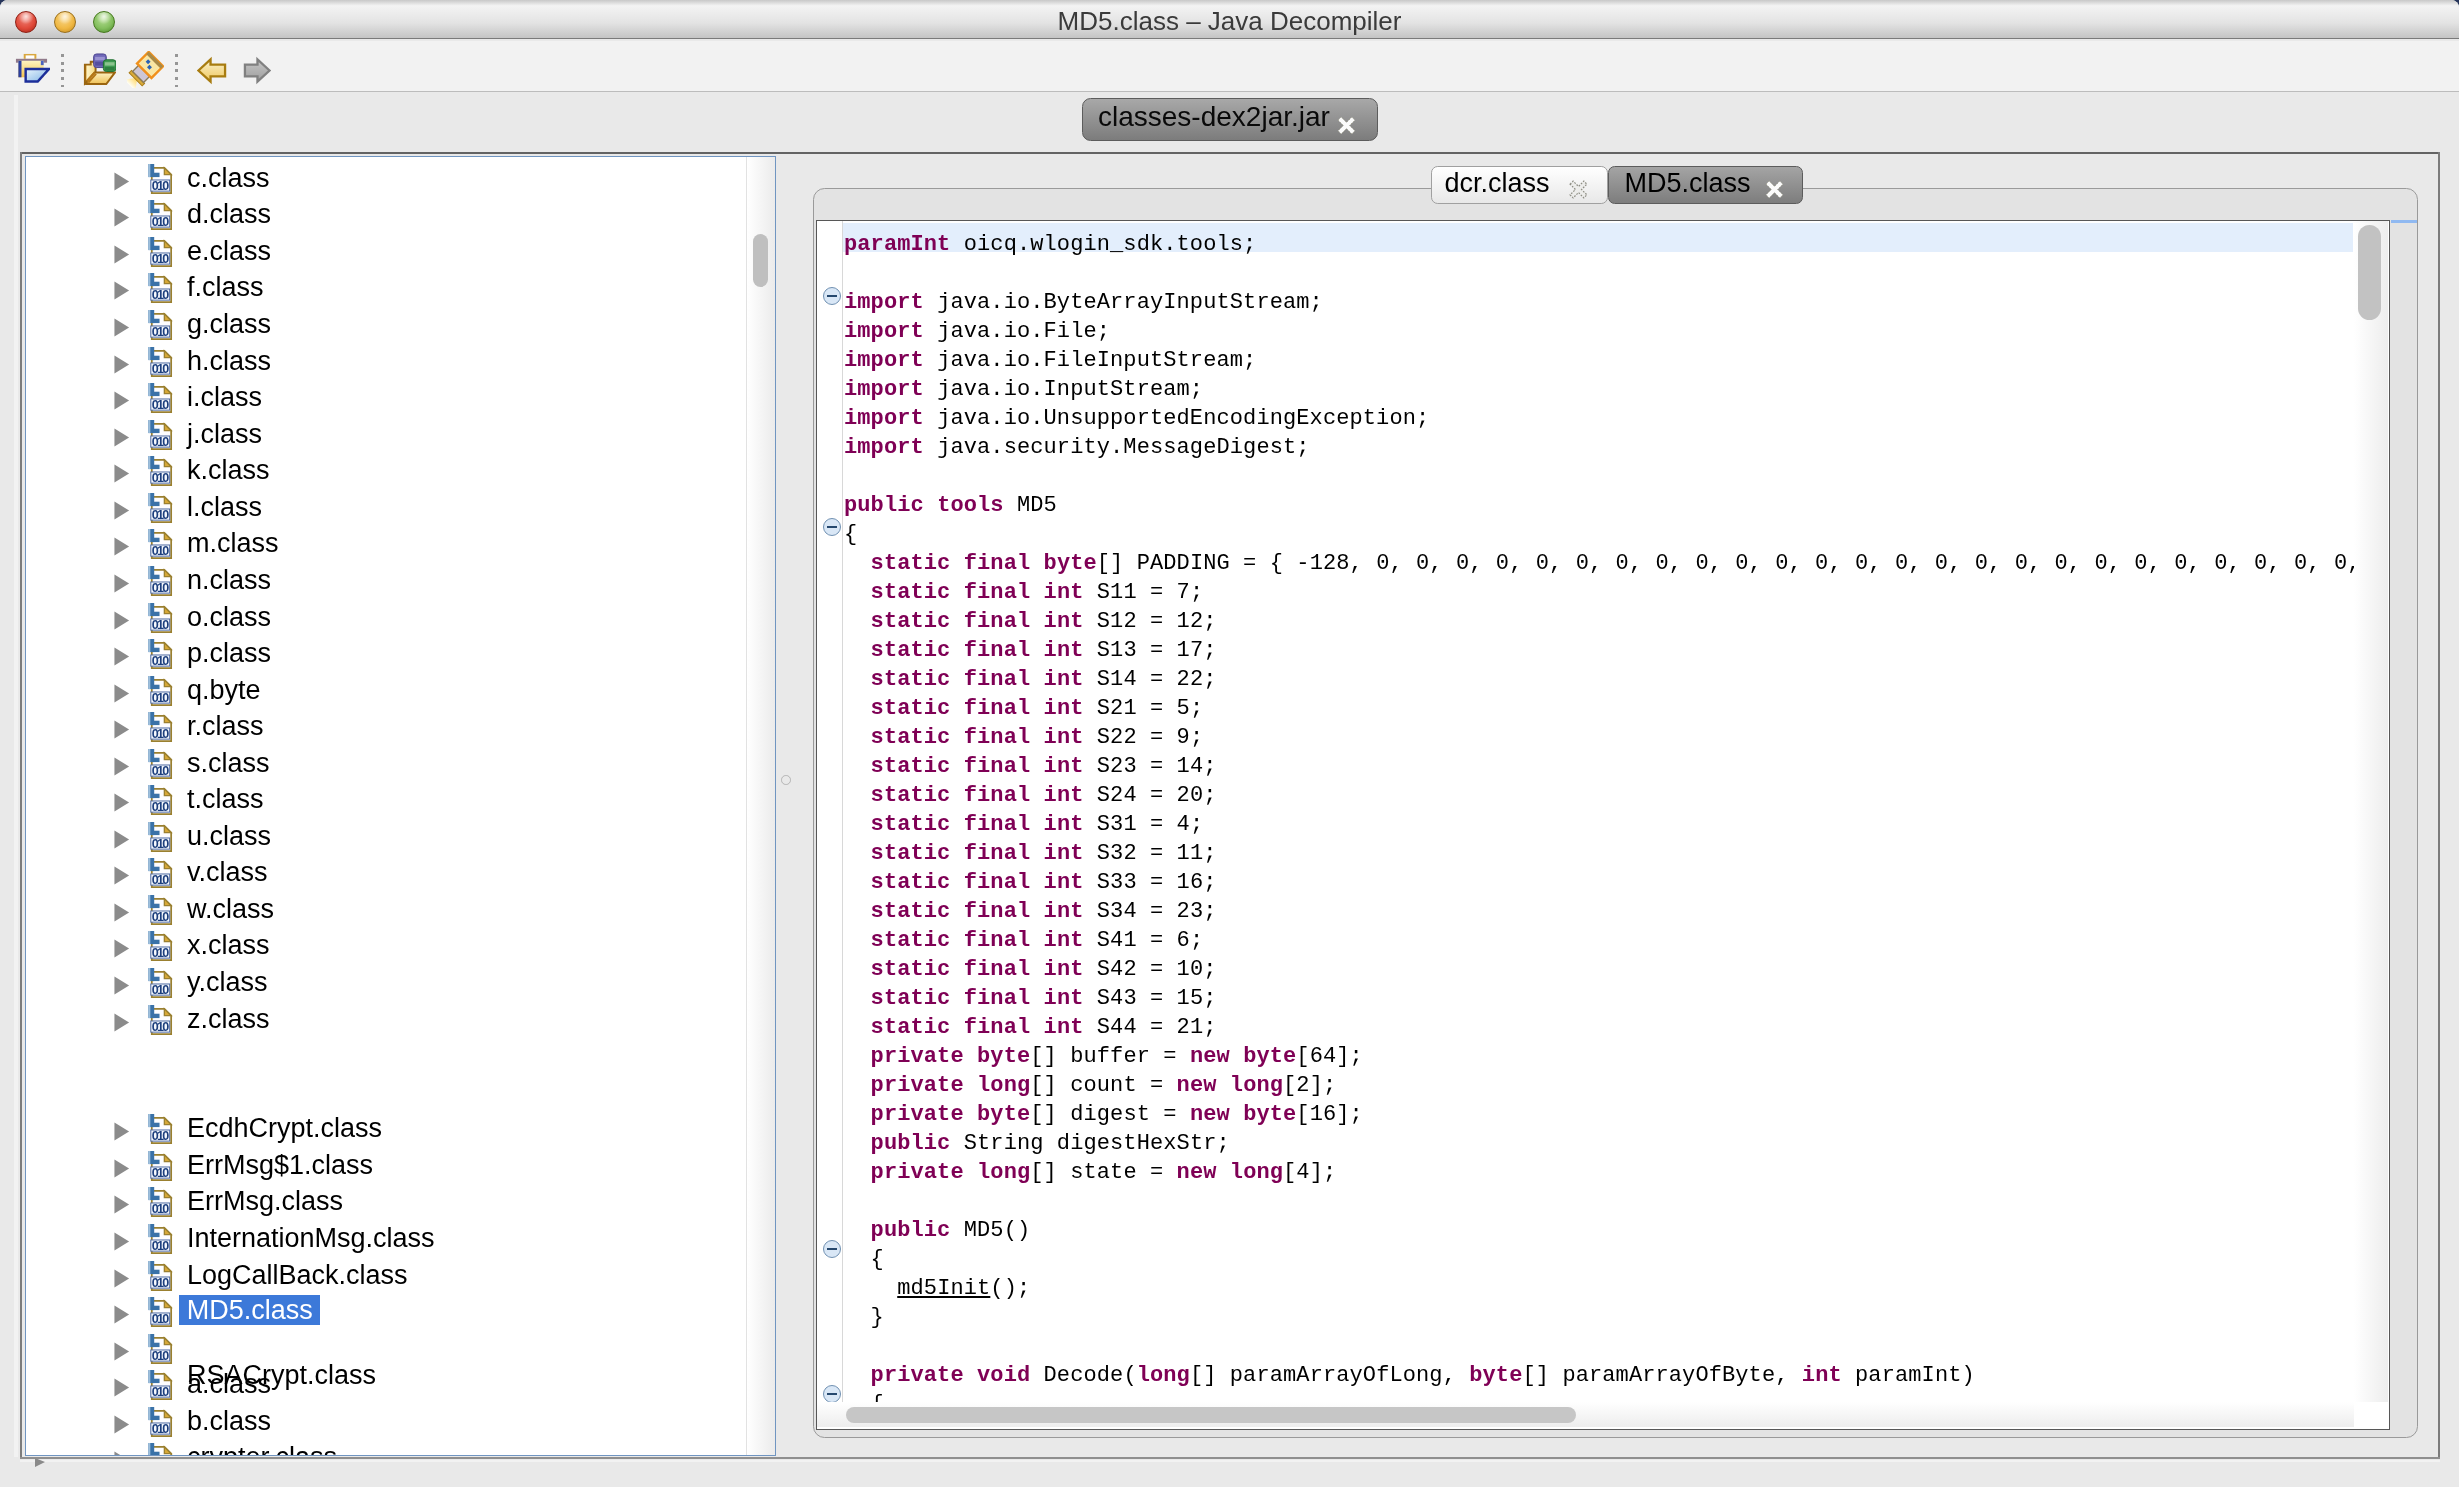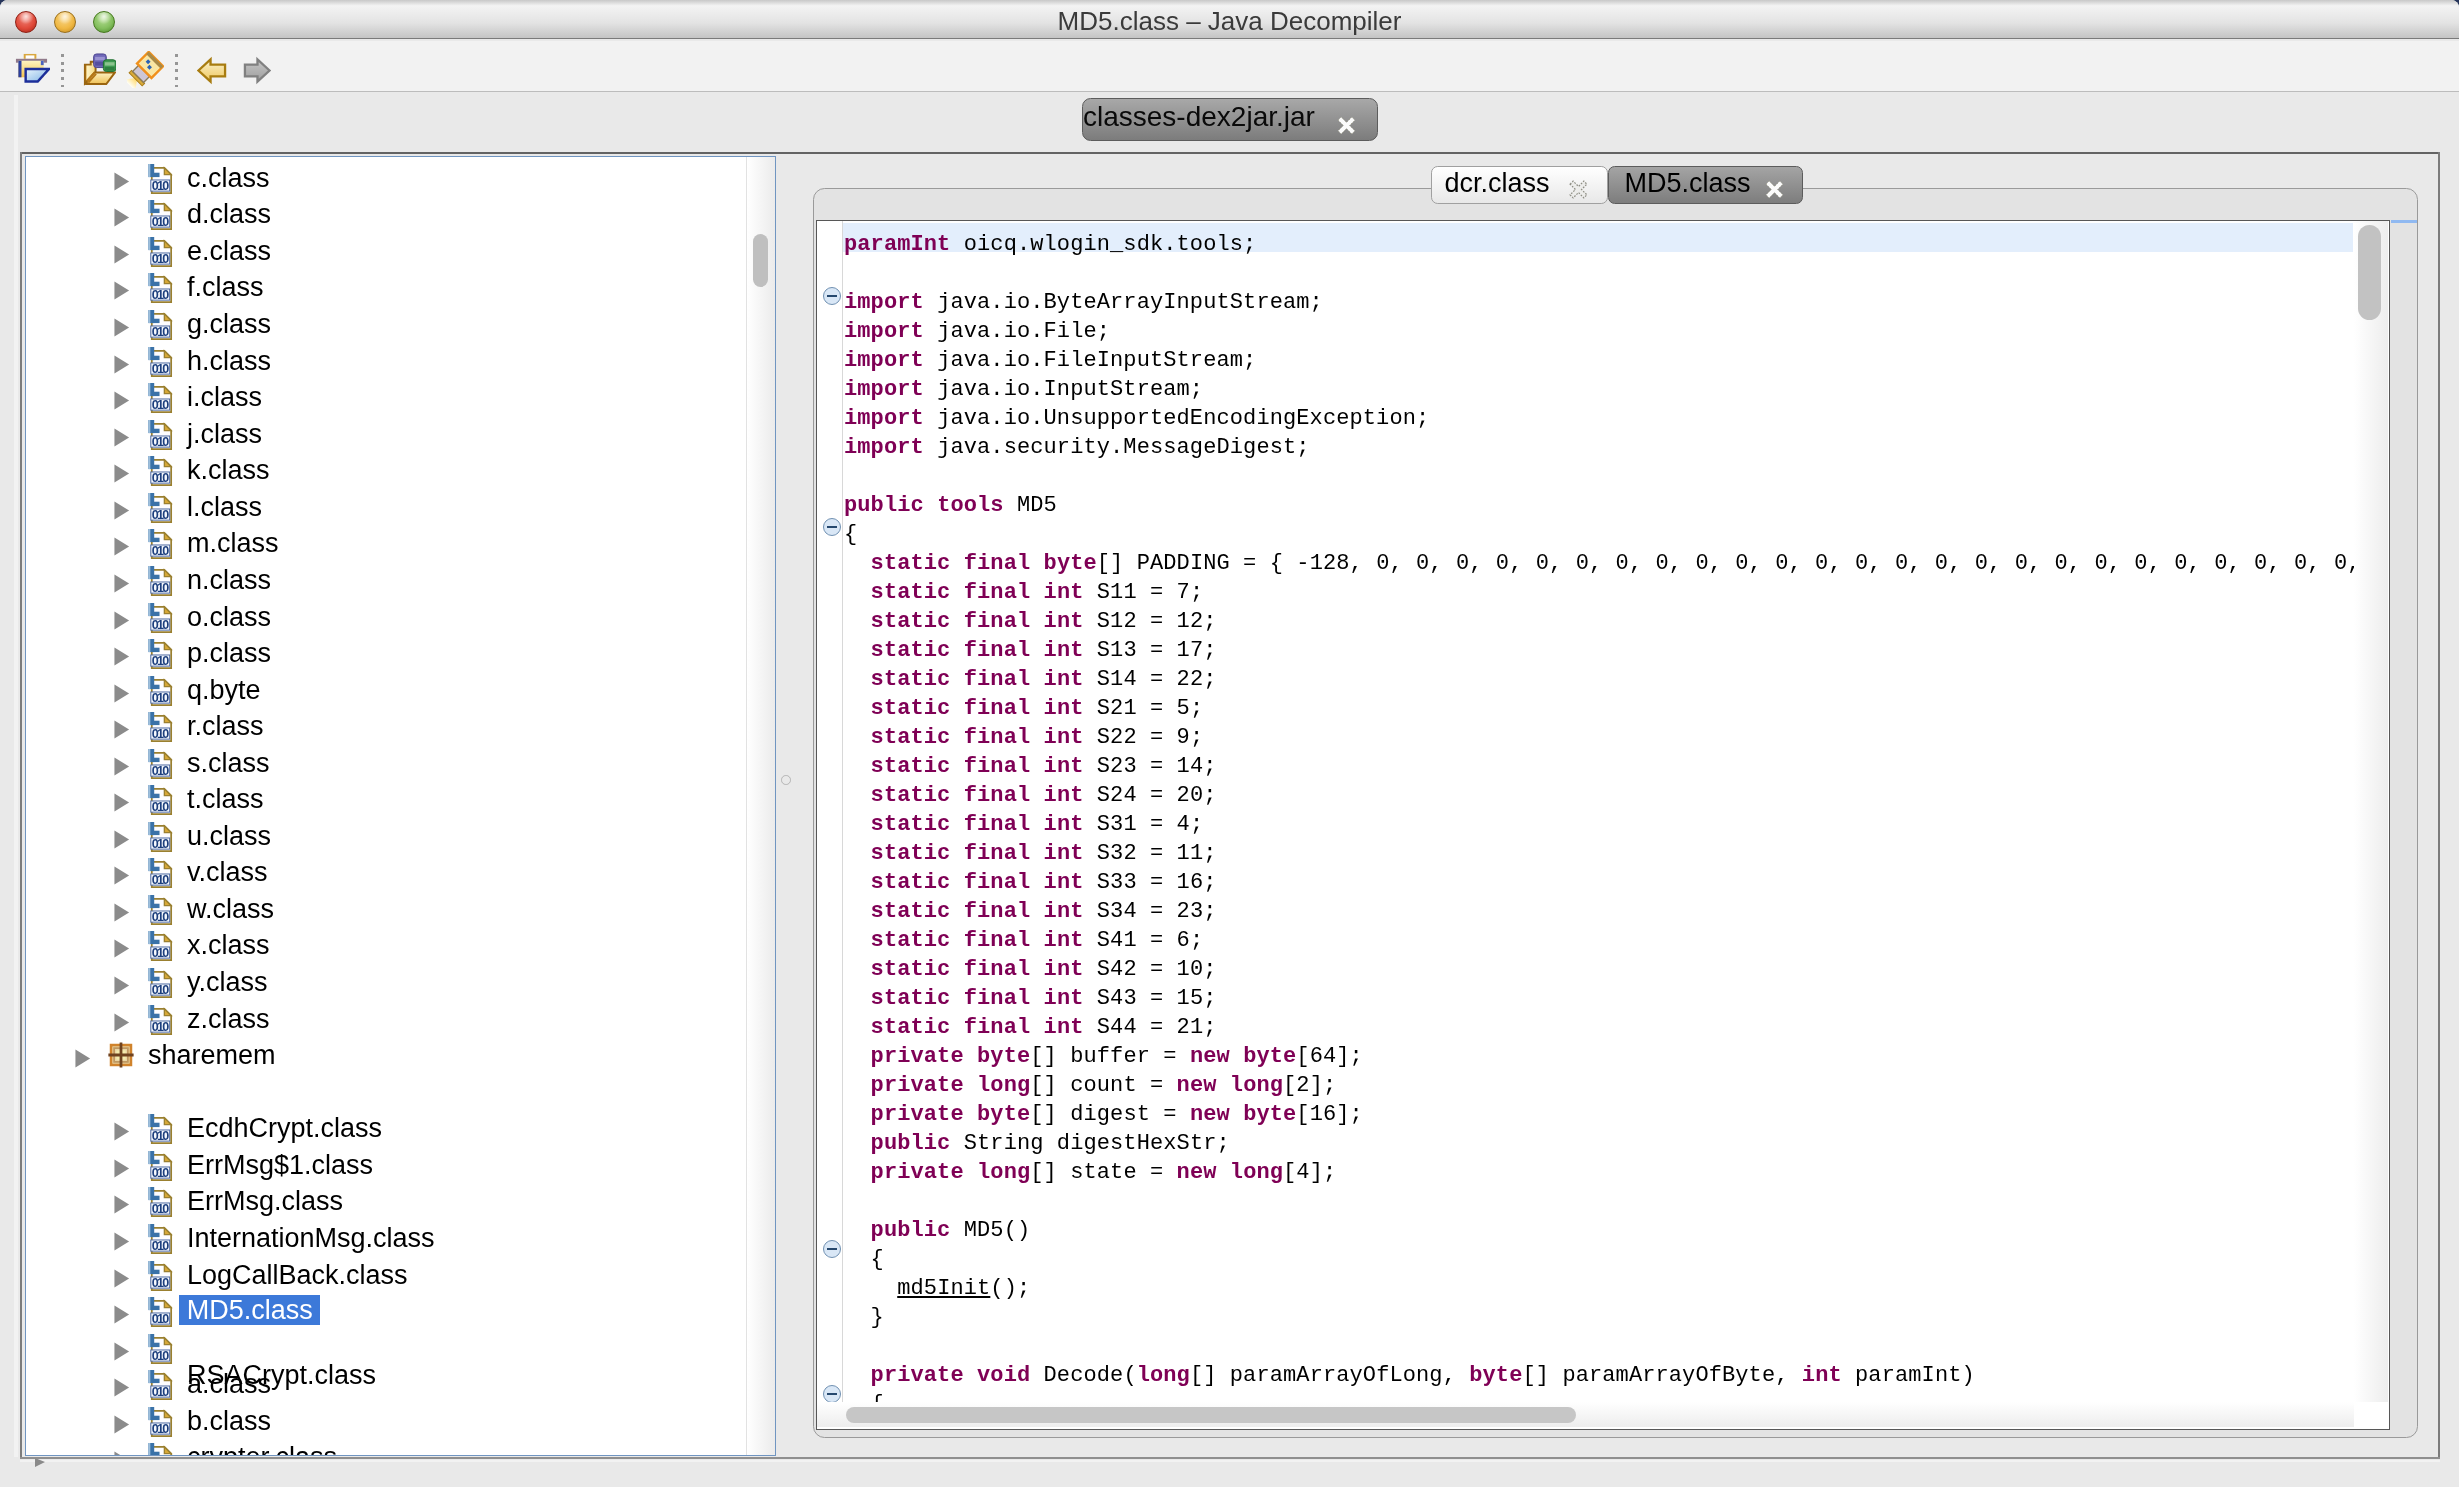--- a/index.html
+++ b/index.html
@@ -106,21 +106,21 @@
             </linearGradient>
           </defs>
 </svg></span>
   </div>
   <div id="mainbg">
     <div style="position:absolute;left:14.4px;top:0;width:3.8px;height:1362px;background:#f2f2f2;"></div>
 
     <div style="position:absolute;left:1082px;top:3.4px;width:296px;height:43px;border-radius:8.6px;
       background:linear-gradient(#a8a8a8,#7c7c7c);border:1.9px solid #5c5c5c;display:flex;align-items:center;
       font-size:28px;color:#0a0a0a;">
-        <span style="margin-left:0;position:relative;top:-2.9px;">classes-dex2jar.jar</span>
+        <span style="margin-left:15px;position:relative;top:-2.9px;">classes-dex2jar.jar</span>
         <span style="position:absolute;right:20px;top:11.5px;"><svg width="21" height="21" viewBox="0 0 22 22">
             <path d="M2.2 5.4 L5.4 2.2 L11 7.8 L16.6 2.2 L19.8 5.4 L14.2 11 L19.8 16.6 L16.6 19.8 L11 14.2 L5.4 19.8 L2.2 16.6 L7.8 11 Z" fill="#fbfbfb" stroke="#9a9a88" stroke-width="0.8" stroke-dasharray="1.8 1.4"></path>
           </svg></span>
       </div>
 
     <div style="position:absolute;left:20px;top:57px;width:2420px;height:1.9px;background:#636363;"></div>
     <div style="position:absolute;left:20px;top:57px;width:1.9px;height:1307px;background:#7c7c7c;"></div>
     <div style="position:absolute;left:2438px;top:57px;width:1.9px;height:1307px;background:#7c7c7c;"></div>
     <div style="position:absolute;left:20px;top:1362px;width:2420px;height:2.4px;background:#8f8f8f;"></div>
     <div style="position:absolute;left:20px;top:1365px;width:2420px;height:2.4px;background:#f2f2f2;"></div>
@@ -482,32 +482,20 @@
             <span style="position:absolute;left:119px;top:2.9px;"><svg width="31" height="33" viewBox="0 0 32 34" style="font-size:28px">
 <path d="M7 5 h13 l7 7 v19 h-20 z" fill="#fdfdff" stroke="#9a8030" stroke-width="1.8"></path>
 <path d="M20 5 l7 7 h-7 z" fill="#d8a938" stroke="#9a8030" stroke-width="1.4"></path>
 <rect x="3.5" y="1" width="6" height="13.5" fill="#3a72a8"></rect>
 <rect x="8" y="10" width="7" height="4.5" fill="#3a72a8"></rect>
 <rect x="3.5" y="1" width="2" height="13.5" fill="#9fc0dc"></rect>
 <rect x="6" y="17.5" width="19.5" height="11.5" fill="#f6f9fe" stroke="#4a66a0" stroke-width="1"></rect>
 <text x="7" y="27.5" font-family="Liberation Sans, sans-serif" font-size="13" font-weight="bold" fill="#1d3f7d" textLength="18">010</text>
 </svg></span>
             <span style="position:absolute;left:161px;top:3.4px;height:30px;display:flex;align-items:center;">z.class</span>
-          </div>
-<div class="trow" style="top:880px;">
-            <span style="position:absolute;left:48px;top:7.7px;"><svg width="18" height="21" viewBox="0 0 19 22">
-                <path d="M1.5 1.5 L17 11 L1.5 20.5 Z" fill="#8b8b8b"></path>
-              </svg></span>
-            <span style="position:absolute;left:82px;top:5.3px;"><svg width="26" height="26" viewBox="0 0 34 34">
-<rect x="4" y="4" width="26" height="26" fill="#ecd9a8" stroke="#d0832c" stroke-width="3.4"></rect>
-<rect x="8" y="8" width="18" height="18" fill="none" stroke="#c09860" stroke-width="2.4"></rect>
-<rect x="11" y="11" width="12" height="12" fill="#f4ecae"></rect>
-<path d="M17 0.5 V33.5 M0.5 17 H33.5" stroke="#6f4320" stroke-width="3.6"></path>
-</svg></span>
-            <span style="position:absolute;left:122px;top:3.4px;height:30px;display:flex;align-items:center;">sharemem</span>
           </div>
 <div class="trow" style="top:953px;">
             <span style="position:absolute;left:87px;top:7.7px;"><svg width="18" height="21" viewBox="0 0 19 22">
                 <path d="M1.5 1.5 L17 11 L1.5 20.5 Z" fill="#8b8b8b"></path>
               </svg></span>
             <span style="position:absolute;left:119px;top:2.9px;"><svg width="31" height="33" viewBox="0 0 32 34" style="font-size:28px">
 <path d="M7 5 h13 l7 7 v19 h-20 z" fill="#fdfdff" stroke="#9a8030" stroke-width="1.8"></path>
 <path d="M20 5 l7 7 h-7 z" fill="#d8a938" stroke="#9a8030" stroke-width="1.4"></path>
 <rect x="3.5" y="1" width="6" height="13.5" fill="#3a72a8"></rect>
 <rect x="8" y="10" width="7" height="4.5" fill="#3a72a8"></rect>

